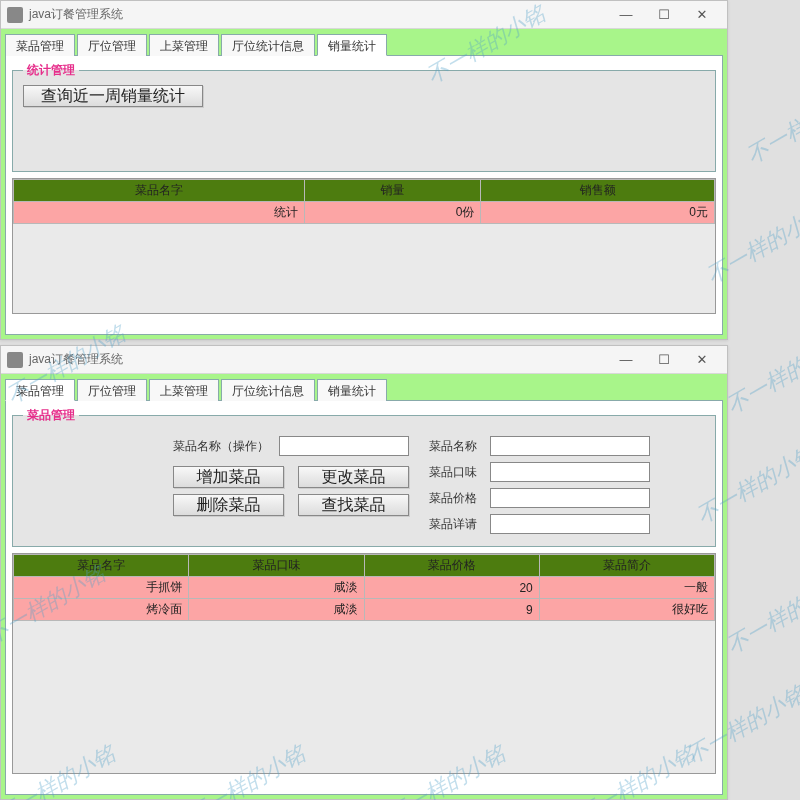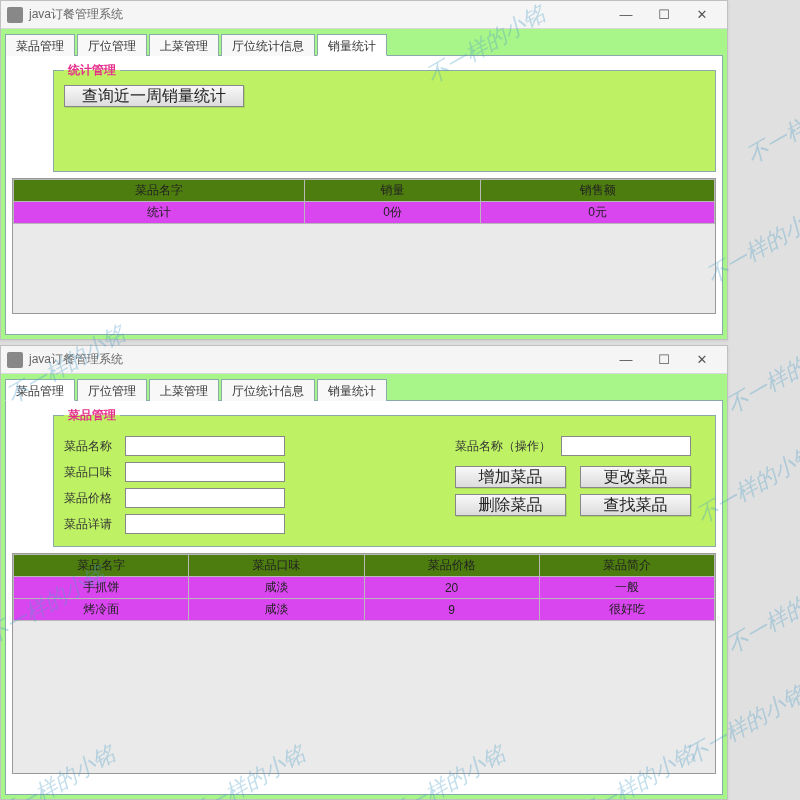--- a/index.html
+++ b/index.html
@@ -50,21 +50,21 @@
     margin-right: 2px; font-size: 12px; color: #333;
     border-bottom: none; position: relative; top: 1px; height: 22px;
     line-height: 18px;
   }
   .tab.active { background: #fff; border-bottom: 1px solid #fff; }
   .tab-panel {
     border: 1px solid #8aa; background: #fff; height: calc(100% - 22px);
     padding: 6px;
   }
   fieldset.groupbox {
-    border: 1px solid #8aa; padding: 6px 10px 12px 10px; background: #bef264; margin-left: 41px;
+    border: 1px solid #8aa; padding: 6px 10px 12px 10px; background: #e5e5e5;
   }
   fieldset.groupbox legend {
     color: #e62e8b; font-weight: bold; padding: 0 4px; font-size: 12px;
   }
   .btn {
     background: linear-gradient(#f8f8f8,#dcdcdc);
     border: 1px solid #888; padding: 2px 10px; font-size: 16px;
     color: #222; height: 22px; line-height: 16px;
     box-shadow: 1px 1px 0 rgba(0,0,0,0.1);
   }
@@ -77,22 +77,22 @@
   .form-col { display: flex; flex-direction: column; gap: 6px; }
   .form-row { display: flex; align-items: center; gap: 6px; }
   .form-row label { width: 55px; color: #333; }
   .btn-grid { display: grid; grid-template-columns: auto auto; gap: 6px 14px; margin-top: 4px;}
   table.data {
     width: 100%; border-collapse: collapse; font-size: 12px;
     background: #fff;
   }
   .table-wrap { border: 1px solid #999; background:#eaeaea; }
   table.data th, table.data td {
-    border: 1px solid #b8b8b8; padding: 2px 6px; text-align: center;
-    background: #d946ef; font-weight: normal; color: #222;
+    border: 1px solid #b8b8b8; padding: 2px 6px; text-align: right;
+    background: #fca5a5; font-weight: normal; color: #222;
   }
   table.data th { background: #4d7c0f; text-align: center; }
   .top-table-wrap { height: calc(100% - 130px); margin-top: 6px; }
   .bot-table-wrap { height: calc(100% - 160px); margin-top: 6px; }
 </style>
 </head>
 <body>
 
 <div class="watermark">
   <span style="top:30px;left:420px">不一样的小铭</span>
@@ -168,48 +168,48 @@
       <div class="tab active">菜品管理</div>
       <div class="tab">厅位管理</div>
       <div class="tab">上菜管理</div>
       <div class="tab">厅位统计信息</div>
       <div class="tab">销量统计</div>
     </div>
     <div class="tab-panel">
       <fieldset class="groupbox" style="height:140px">
         <legend>菜品管理</legend>
         <div class="form-grid">
-          <div class="form-col">
-            <div class="form-row">
-              <label>菜品名称</label>
-              <input class="textfield" style="">
-            </div>
-            <div class="form-row">
-              <label>菜品口味</label>
-              <input class="textfield" style="">
-            </div>
-            <div class="form-row">
-              <label>菜品价格</label>
-              <input class="textfield" style="">
-            </div>
-            <div class="form-row">
-              <label>菜品详请</label>
-              <input class="textfield" style="">
-            </div>
-          </div>
           <div class="form-col" style="margin-left:150px">
             <div class="form-row">
               <label style="width:100px">菜品名称（操作）</label>
               <input class="textfield" style="width: 130px;">
             </div>
             <div class="btn-grid">
               <button class="btn">增加菜品</button>
               <button class="btn">更改菜品</button>
               <button class="btn">删除菜品</button>
               <button class="btn">查找菜品</button>
+            </div>
+          </div>
+          <div class="form-col">
+            <div class="form-row">
+              <label>菜品名称</label>
+              <input class="textfield" style="">
+            </div>
+            <div class="form-row">
+              <label>菜品口味</label>
+              <input class="textfield" style="">
+            </div>
+            <div class="form-row">
+              <label>菜品价格</label>
+              <input class="textfield" style="">
+            </div>
+            <div class="form-row">
+              <label>菜品详请</label>
+              <input class="textfield" style="">
             </div>
           </div>
         </div>
       </fieldset>
       <div class="table-wrap bot-table-wrap">
         <table class="data">
           <thead>
               <tr>
             <th>菜品名字</th>
             <th>菜品口味</th>

